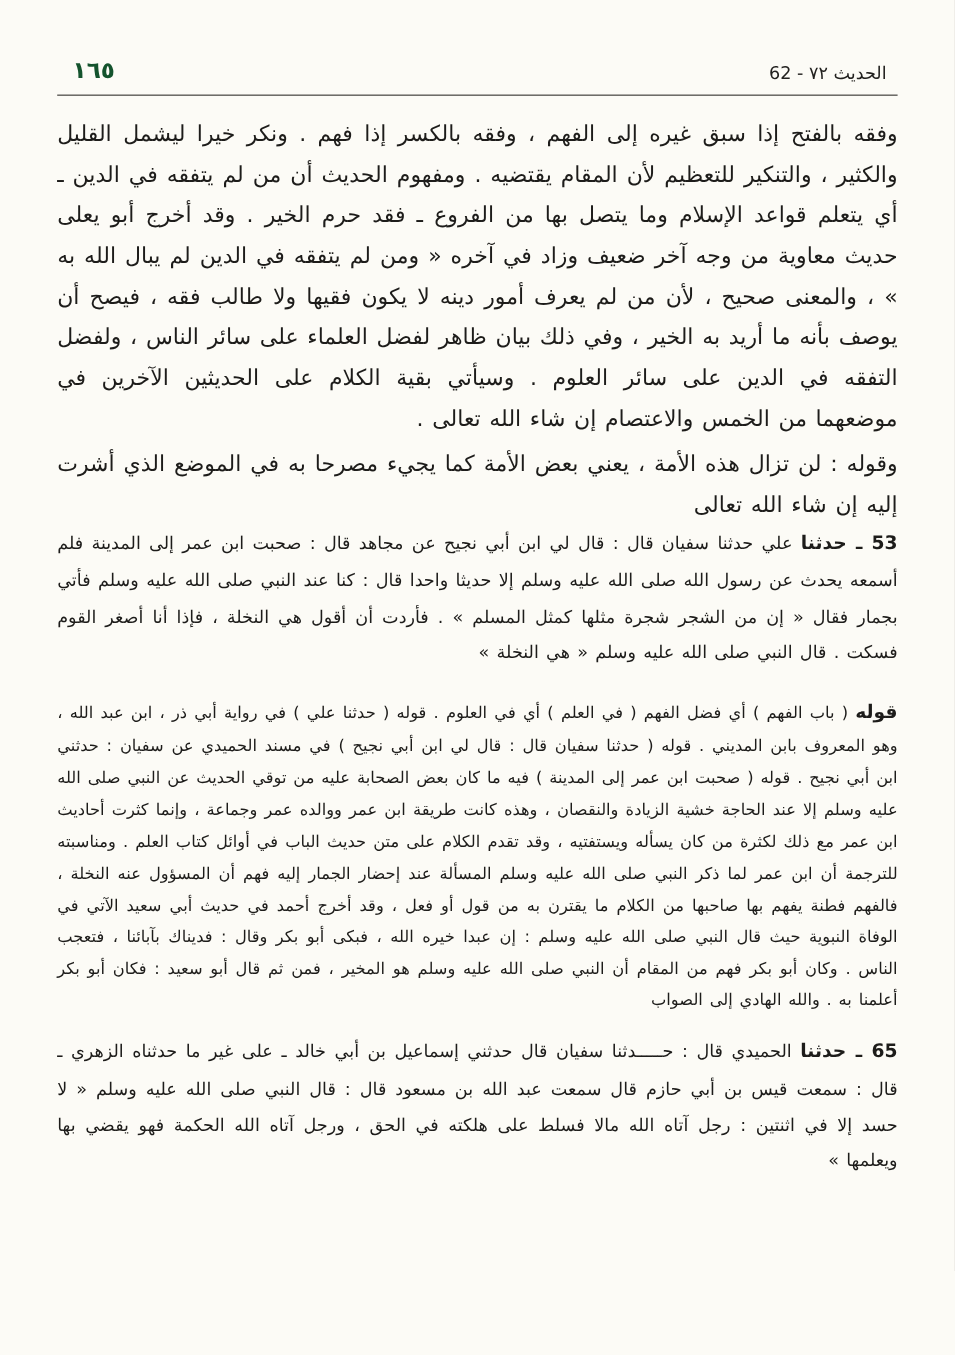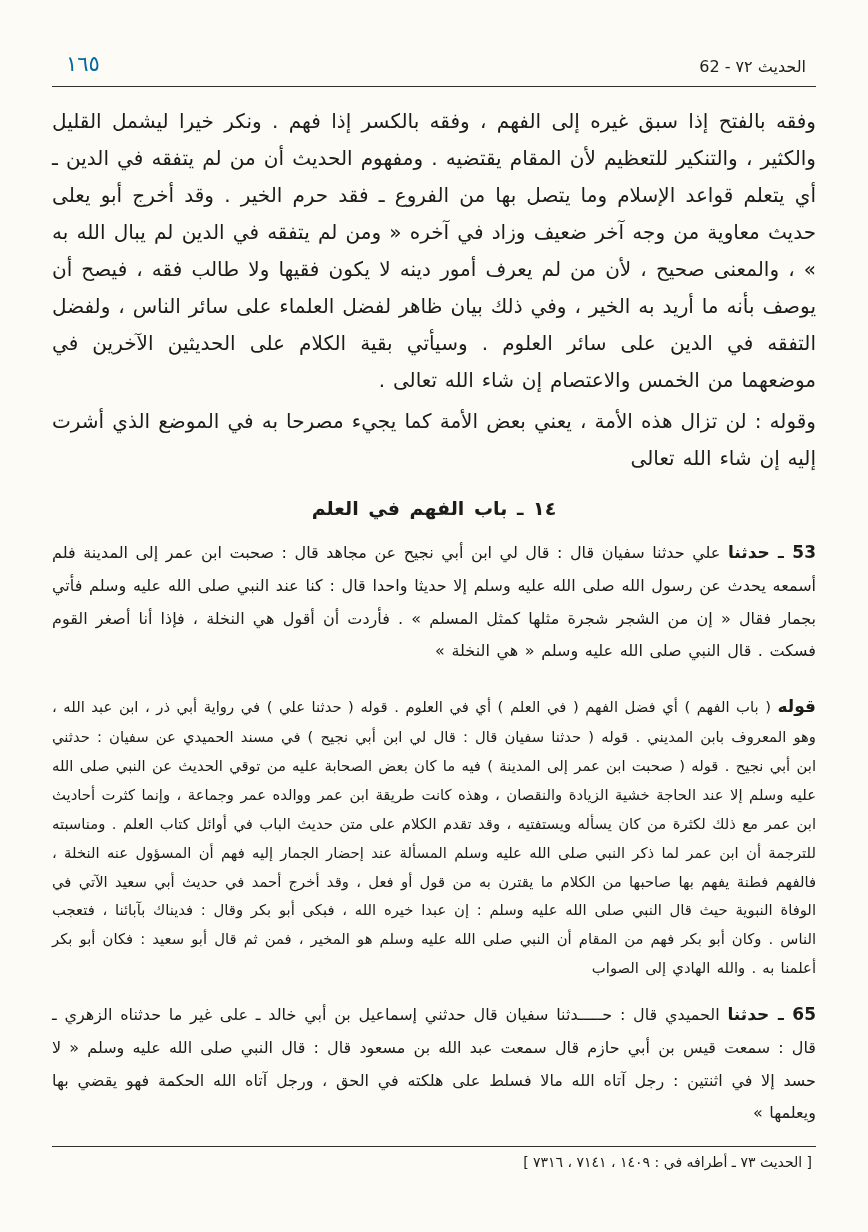--- a/index.html
+++ b/index.html
@@ -12,21 +12,21 @@
     padding:26px 52px 0 52px;
     direction:rtl;
     overflow:hidden;
     position:relative;
   }
   .page-header {
     display:flex; justify-content:space-between; align-items:flex-end;
     padding:26px 10px 10px 14px;
   }
   .header-title { font-size:16px; color:#22211f; }
-  .page-number { font-size:21px; font-weight:normal; color:#0369a1; }
+  .page-number { font-size:21px; font-weight:bold; color:#14532d; }
   .rule { border-bottom:1.6px solid #33312e; margin-bottom:16px; }
   .body p { text-align:justify; word-spacing:1.5px; }
   .cont { font-size:20px; line-height:1.85; }
   .cont + .cont { margin-top:4px; }
   .chapter-heading {
     text-align:center; font-weight:bold; font-size:19px;
     margin:20px 0 16px 0; word-spacing:3px;
   }
   .hadith { font-size:16px; line-height:2.05; word-spacing:4px; }
   .lead { font-weight:bold; font-size:17px; }
@@ -46,37 +46,33 @@
     <span class="page-number">١٦٥</span>
   </header>
   <div class="rule"></div>
 
   <main class="body">
 
     <p class="cont">وفقه بالفتح إذا سبق غيره إلى الفهم ، وفقه بالكسر إذا فهم . ونكر خيرا ليشمل القليل والكثير ، والتنكير للتعظيم لأن المقام يقتضيه . ومفهوم الحديث أن من لم يتفقه في الدين ـ أي يتعلم قواعد الإسلام وما يتصل بها من الفروع ـ فقد حرم الخير . وقد أخرج أبو يعلى حديث معاوية من وجه آخر ضعيف وزاد في آخره « ومن لم يتفقه في الدين لم يبال الله به » ، والمعنى صحيح ، لأن من لم يعرف أمور دينه لا يكون فقيها ولا طالب فقه ، فيصح أن يوصف بأنه ما أريد به الخير ، وفي ذلك بيان ظاهر لفضل العلماء على سائر الناس ، ولفضل التفقه في الدين على سائر العلوم . وسيأتي بقية الكلام على الحديثين الآخرين في موضعهما من الخمس والاعتصام إن شاء الله تعالى .</p>
 
     <p class="cont">وقوله : لن تزال هذه الأمة ، يعني بعض الأمة كما يجيء مصرحا به في الموضع الذي أشرت إليه إن شاء الله تعالى</p>
 
-    <h2 class="chapter-heading">١٤ ـ باب الفهم في العلم</h2>
 
     <p class="hadith">
       <span class="lead">53 ـ حدثنا</span>
       <span>علي حدثنا سفيان قال : قال لي ابن أبي نجيح عن مجاهد قال : صحبت ابن عمر إلى المدينة فلم أسمعه يحدث عن رسول الله صلى الله عليه وسلم إلا حديثا واحدا قال : كنا عند النبي صلى الله عليه وسلم فأتي بجمار فقال « إن من الشجر شجرة مثلها كمثل المسلم » . فأردت أن أقول هي النخلة ، فإذا أنا أصغر القوم فسكت . قال النبي صلى الله عليه وسلم « هي النخلة »</span>
     </p>
 
     <p class="commentary">
       <span class="lead">قوله</span>
       <span>( باب الفهم ) أي فضل الفهم ( في العلم ) أي في العلوم . قوله ( حدثنا علي ) في رواية أبي ذر ، ابن عبد الله ، وهو المعروف بابن المديني . قوله ( حدثنا سفيان قال : قال لي ابن أبي نجيح ) في مسند الحميدي عن سفيان : حدثني ابن أبي نجيح . قوله ( صحبت ابن عمر إلى المدينة ) فيه ما كان بعض الصحابة عليه من توقي الحديث عن النبي صلى الله عليه وسلم إلا عند الحاجة خشية الزيادة والنقصان ، وهذه كانت طريقة ابن عمر ووالده عمر وجماعة ، وإنما كثرت أحاديث ابن عمر مع ذلك لكثرة من كان يسأله ويستفتيه ، وقد تقدم الكلام على متن حديث الباب في أوائل كتاب العلم . ومناسبته للترجمة أن ابن عمر لما ذكر النبي صلى الله عليه وسلم المسألة عند إحضار الجمار إليه فهم أن المسؤول عنه النخلة ، فالفهم فطنة يفهم بها صاحبها من الكلام ما يقترن به من قول أو فعل ، وقد أخرج أحمد في حديث أبي سعيد الآتي في الوفاة النبوية حيث قال النبي صلى الله عليه وسلم : إن عبدا خيره الله ، فبكى أبو بكر وقال : فديناك بآبائنا ، فتعجب الناس . وكان أبو بكر فهم من المقام أن النبي صلى الله عليه وسلم هو المخير ، فمن ثم قال أبو سعيد : فكان أبو بكر أعلمنا به . والله الهادي إلى الصواب</span>
     </p>
 
 
     <p class="hadith hadith-73">
       <span class="lead">65 ـ حدثنا</span>
       <span>الحميدي قال : حـــــدثنا سفيان قال حدثني إسماعيل بن أبي خالد ـ على غير ما حدثناه الزهري ـ قال : سمعت قيس بن أبي حازم قال سمعت عبد الله بن مسعود قال : قال النبي صلى الله عليه وسلم « لا حسد إلا في اثنتين : رجل آتاه الله مالا فسلط على هلكته في الحق ، ورجل آتاه الله الحكمة فهو يقضي بها ويعلمها »</span>
     </p>
 
   </main>
 
-  <footer class="footnote-area">
-    <div class="footnote-text">[ الحديث ٧٣ ـ أطرافه في : ١٤٠٩ ، ٧١٤١ ، ٧٣١٦ ]</div>
-  </footer>
 
 </div>
 
 </body></html>

